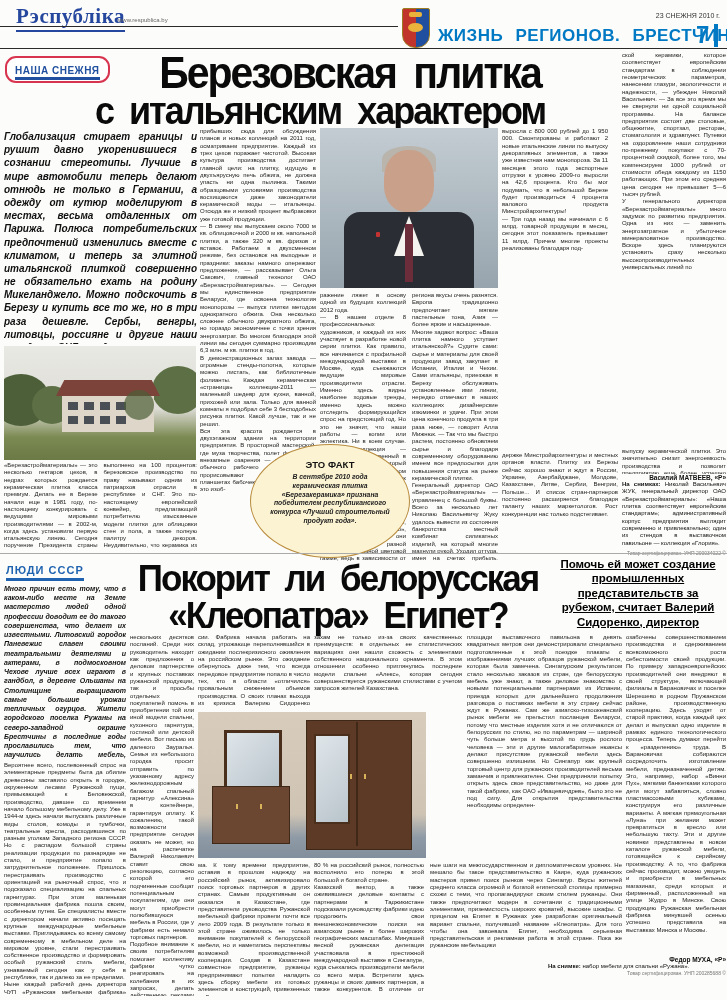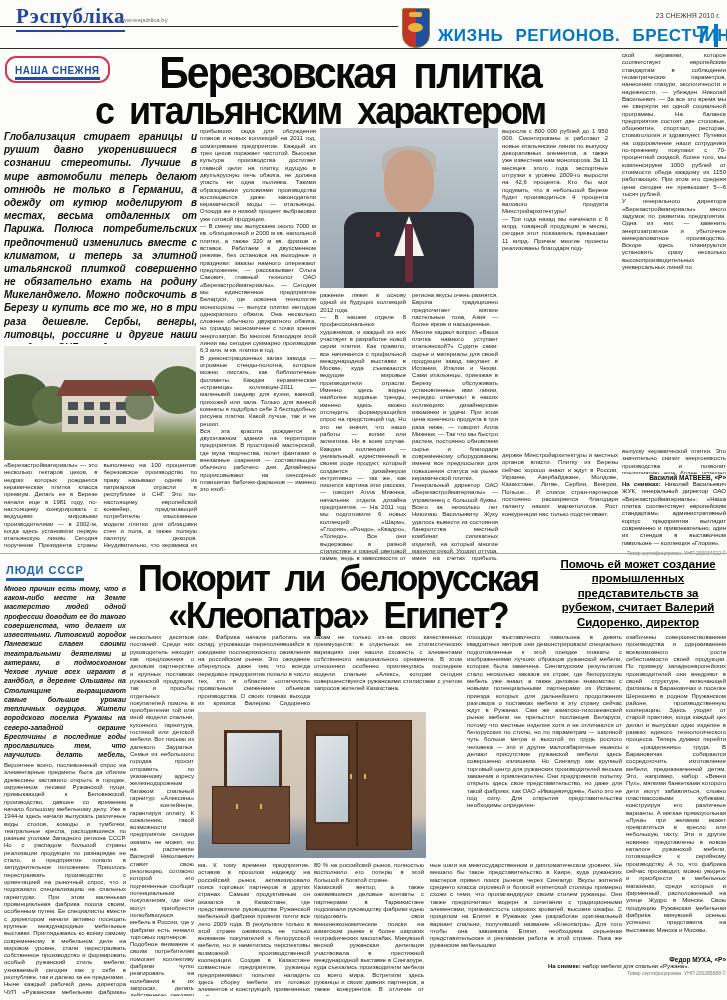--- a/index.html
+++ b/index.html
@@ -155,20 +155,24 @@
   <div class="abs tcol" style="left:622px;top:52px;width:104px;height:392px;">ской керамики, которое соответствует европейским стандартам в соблюдении геометрических параметров, нанесении глазури, экологичности и надежности, — убежден Николай Васильевич. — За все это время мы не свернули ни одной социальной программы. На балансе предприятия состоят две столовые, общежитие, спортзал, ресторан, стоматология и здравпункт. Путевки на оздоровление наши сотрудники по-прежнему покупают с 70-процентной скидкой, более того, мы компенсируем 1000 рублей от стоимости обеда каждому из 1150 работающих. При этом его средняя цена сегодня не превышает 5—6 тысяч рублей.
 У генерального директора «Березастройматериалы» много задумок по развитию предприятия. Одна из них — заменить энергозатратное и убыточное минераловатное производство. Вскоре здесь планируются установить сразу несколько высокопроизводительных универсальных линий по</div>
 
   <div class="abs" style="left:622px;top:448px;width:104px;">
     <div class="tcol" style="width:104px;height:26px;">выпуску керамической плитки. Это значительно снизит энергоемкость производства и позволит предприятию еще более успешно конкурировать на внешних рынках.</div>
     <div class="byline">Василий МАТВЕЕВ, «Р»</div>
     <div class="onpic"><span class="blab">На снимках:</span><span> Николай Васильевич ЖУК, генеральный директор ОАО «Березастройматериалы»: «Наша плитка соответствует европейским стандартам»; административный корпус предприятия выглядит современно и привлекательно; один из стендов в выставочном павильоне — коллекция «Глория».</span></div>
     <div class="cert" style="margin-top:3px;">Товар сертифицирован. УНП 200034022 ©</div>
   </div>
 
+  <div class="abs factbox" style="left:250px;top:444px;width:160px;height:114px;">
+    <div class="ft">ЭТО ФАКТ</div>
+    <div class="fb">В сентябре 2010 года керамическая плитка «Березакерамика» признана победителем республиканского конкурса «Лучший строительный продукт года».</div>
+  </div>
 
   <div class="rule" style="left:0;top:553px;width:727px;height:1px;background:#aaa;"></div>
 
   <div class="abs" style="left:6px;top:560px;">
     <span class="kicker2">ЛЮДИ СССР</span>
   </div>
 
   <div class="abs hl hl2" style="left:128px;top:560px;width:420px;font-size:35px;">Покорит ли белорусская</div>
   <div class="abs hl hl2" style="left:128px;top:597px;width:420px;font-size:35px;">«Клеопатра» Египет?</div>
 

